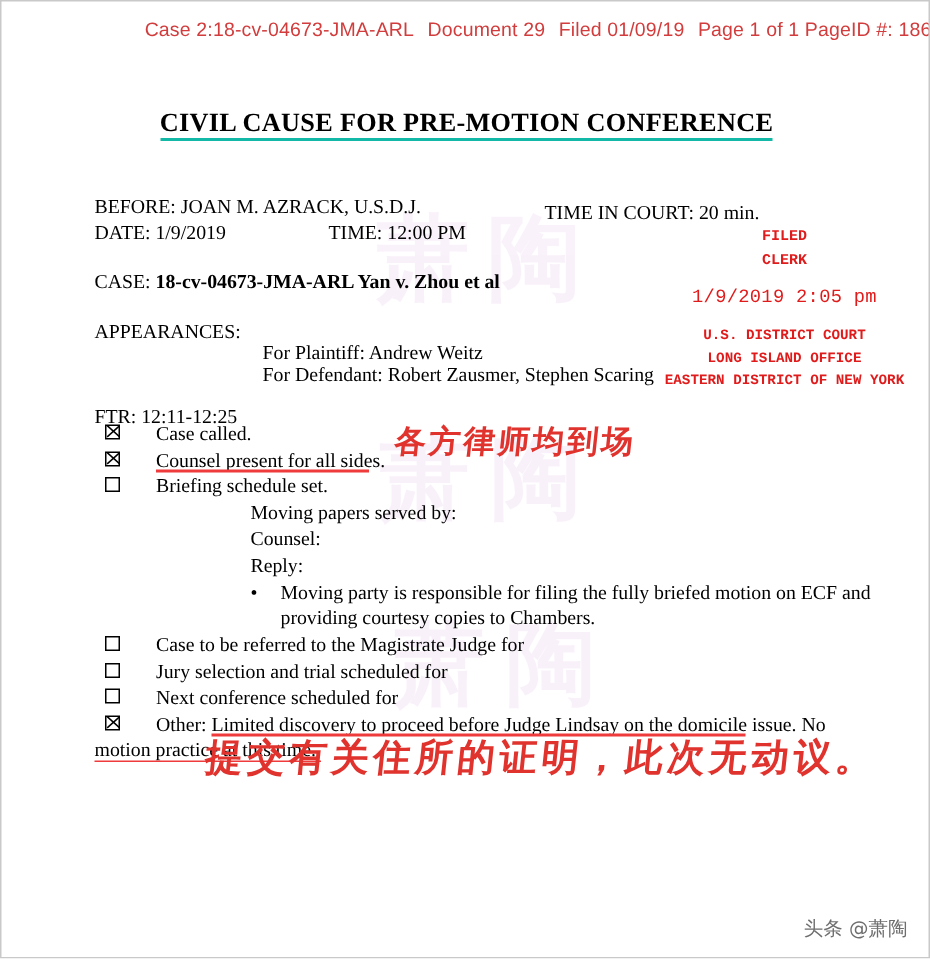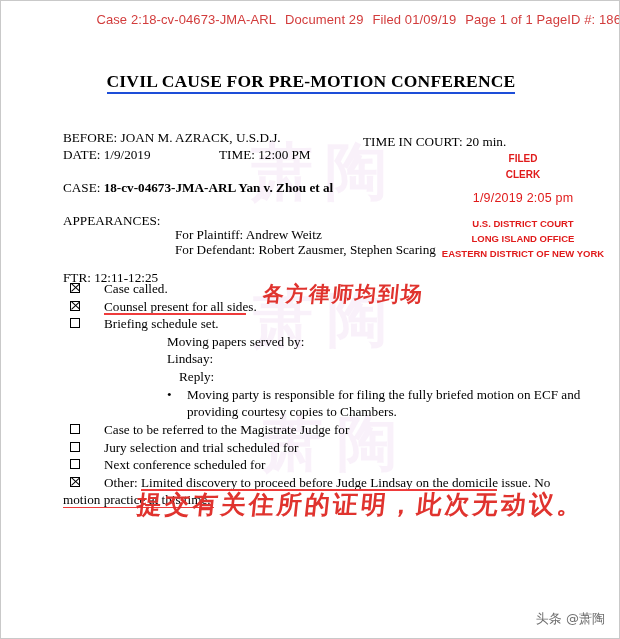--- a/index.html
+++ b/index.html
@@ -49,21 +49,21 @@
 
   
   .doc-title{
     position:absolute;left:0;top:70px;width:620px;
     text-align:center;
     font-size:17.5px;
     font-weight:700;
     color:#000;
     letter-spacing:.2px;
   }
-  .doc-title u{ text-decoration:none; border-bottom:2px solid #1d4ed8; padding-bottom:1px;}
+  .doc-title u{ text-decoration:none; border-bottom:2px solid #14b8a6; padding-bottom:1px;}
 
   
   .body{
     position:absolute;left:62px;top:130px;width:500px;
     font-size:13.2px;
     color:#000;
     line-height:1.0;
   }
 
   .l-before{position:absolute;left:0;top:0;}
@@ -77,21 +77,21 @@
   .l-appear{position:absolute;left:0;top:83px;}
   .l-plaintiff{position:absolute;left:112px;top:97px;}
   .l-defendant{position:absolute;left:112px;top:112px;}
 
   .l-ftr{position:absolute;left:0;top:140px;}
 
   
   .stamp{
     position:absolute;left:432px;top:150px;width:180px;
     text-align:center;
-    font-family:Liberation Sans, sans-serif;
+    font-family:Liberation Mono, monospace;
     color:#e01b1b;
     font-weight:700;
     font-size:9.5px;
     line-height:1.55;
   }
   .stamp .big{
     font-size:12.5px;
     font-weight:400;
     letter-spacing:.2px;
     margin:7px 0 9px 0;
@@ -237,22 +237,22 @@
       <span class="ck-text">Counsel present for all sides.</span>
       <span class="redu" style="left:41px;top:15.5px;width:142px;"></span>
     </div>
 
     <div class="ck-row" style="top:35.2px;position:absolute;width:500px;">
       <span class="box"></span>
       <span class="ck-text">Briefing schedule set.</span>
     </div>
 
     <div class="sub" style="top:52.8px;">Moving papers served by:</div>
-    <div class="sub" style="top:70.4px;">Lindsay:</div>
-    <div class="sub" style="top:88px;margin-left:12px;">Reply:</div>
+    <div class="sub" style="top:70.4px;">Counsel:</div>
+    <div class="sub" style="top:88px;">Reply:</div>
 
     <div class="bullet-row" style="top:105.6px;">
       <span class="bullet-dot">•</span>
       <span class="bullet-txt">Moving party is responsible for filing the fully briefed motion on ECF and providing courtesy copies to Chambers.</span>
     </div>
 
     <div class="ck-row" style="top:141px;position:absolute;width:500px;">
       <span class="box"></span>
       <span class="ck-text">Case to be referred to the Magistrate Judge for</span>
     </div>

